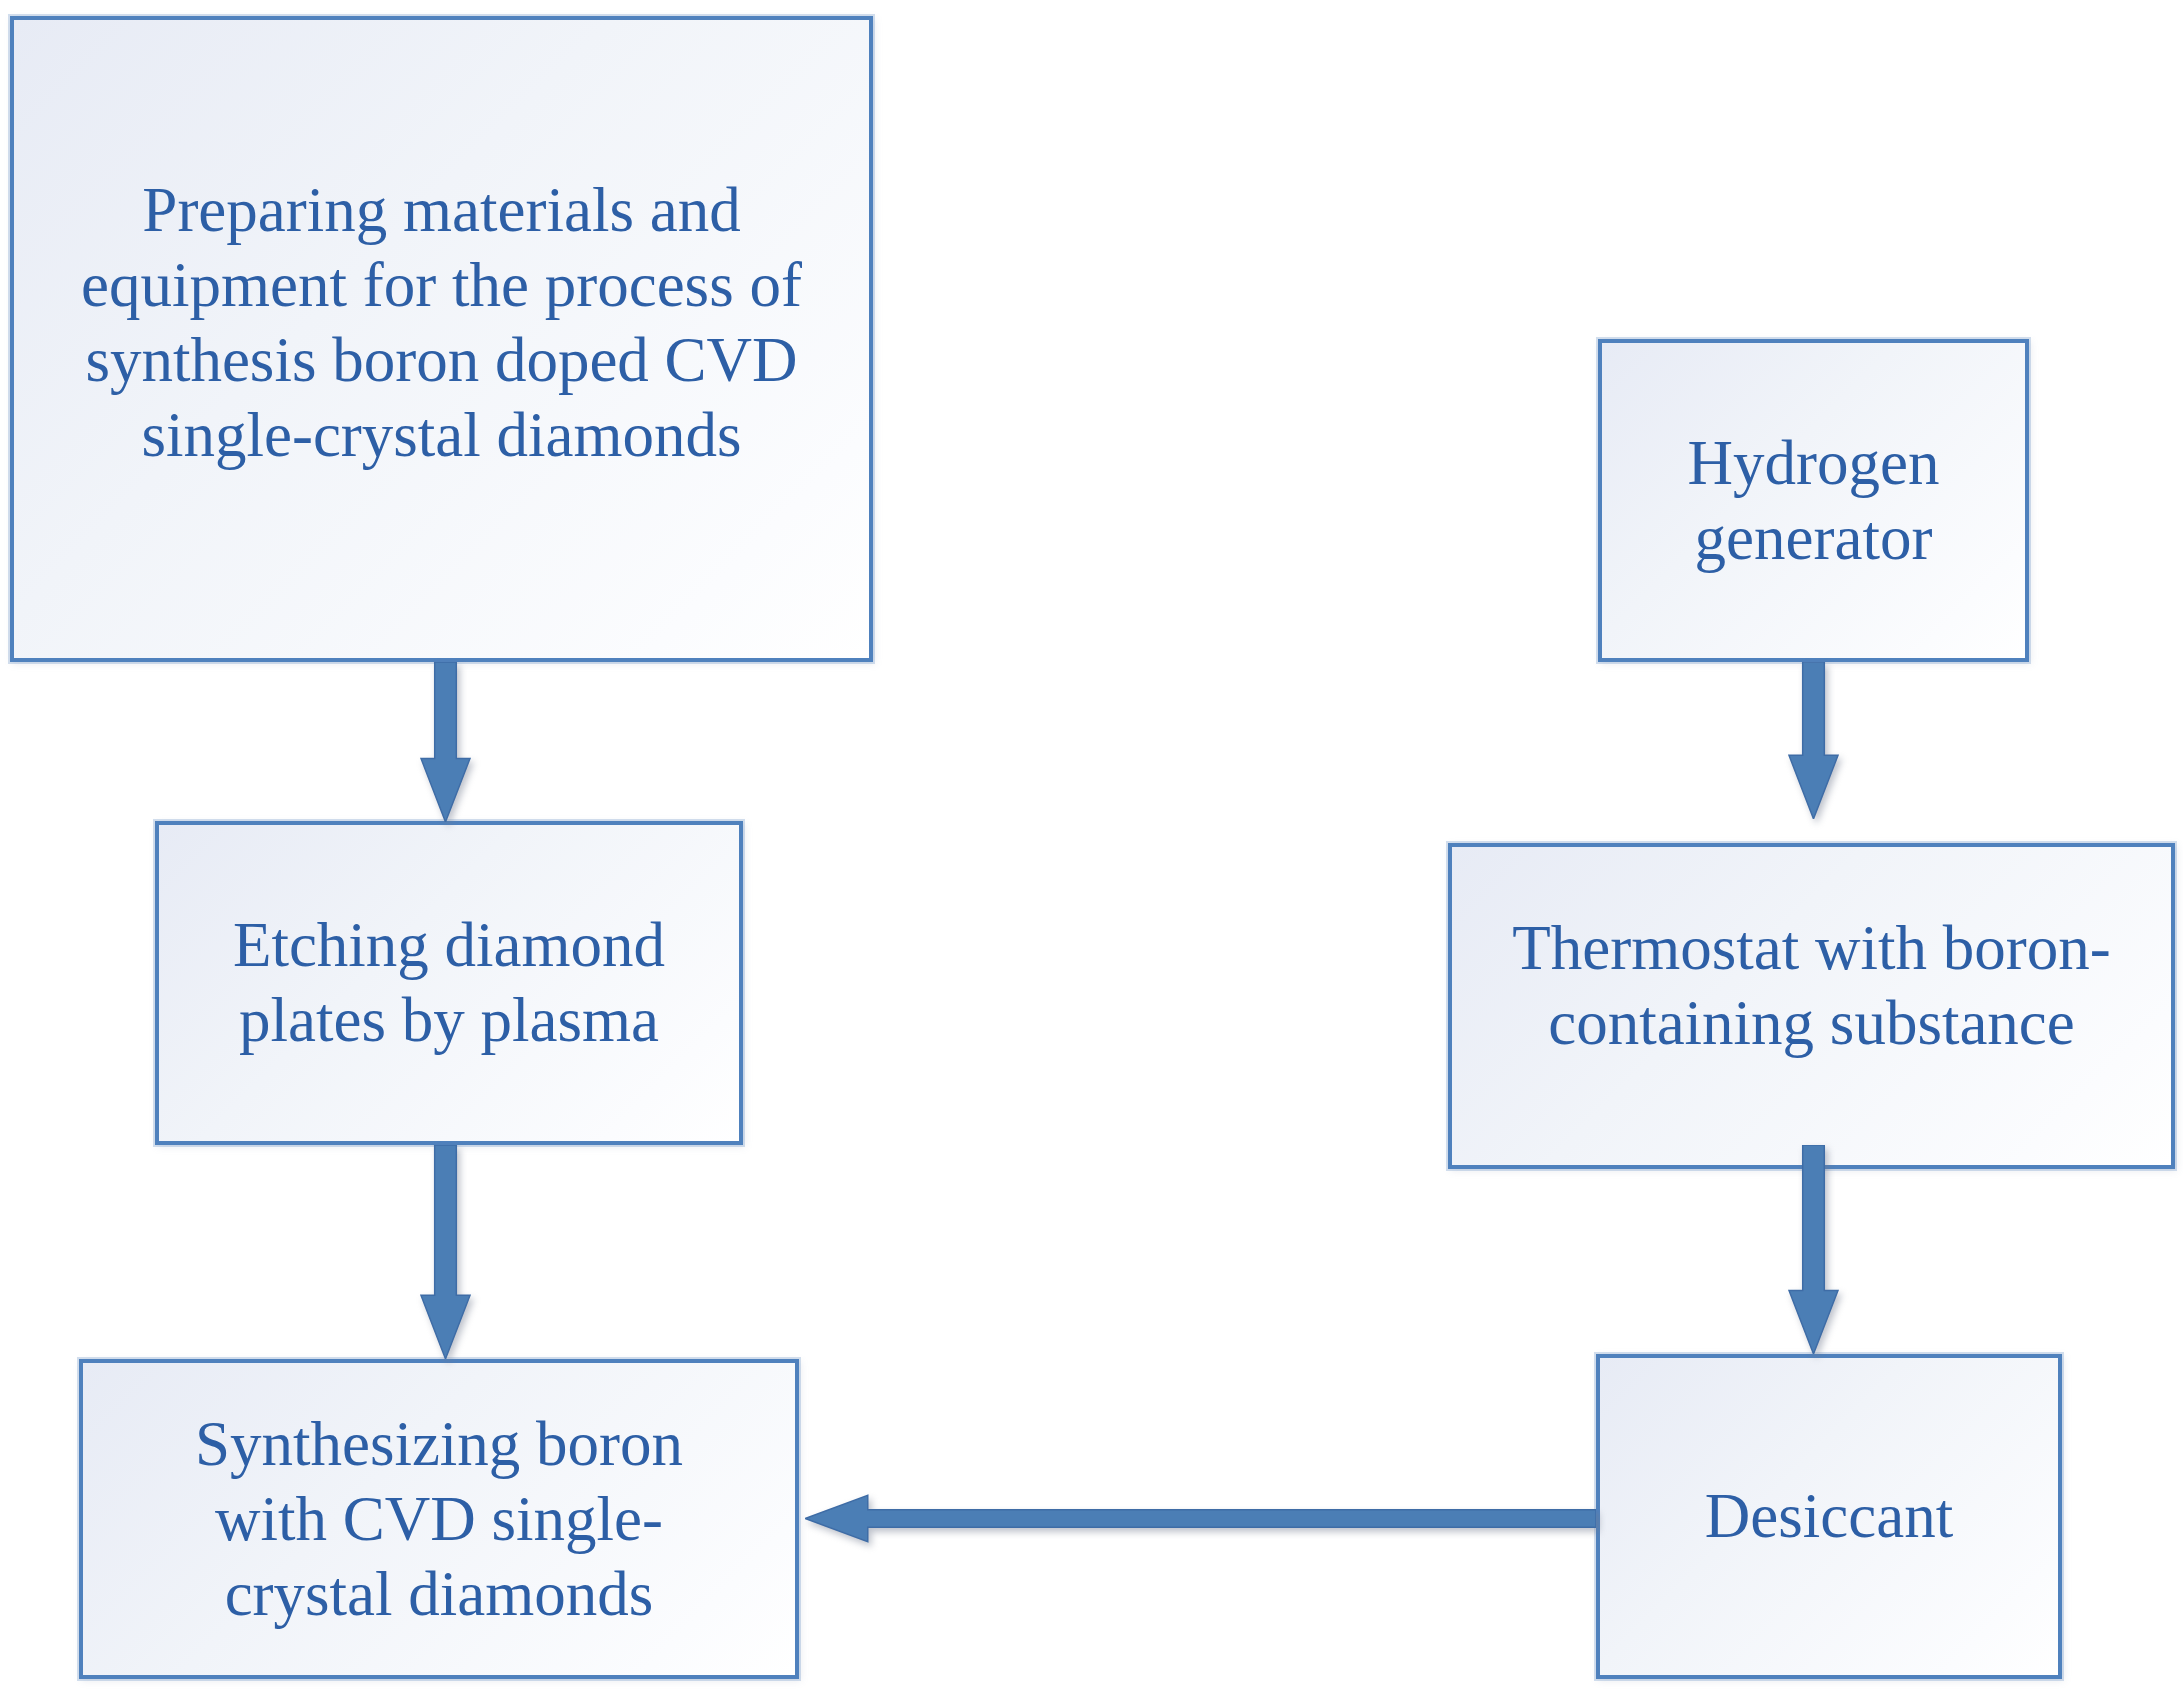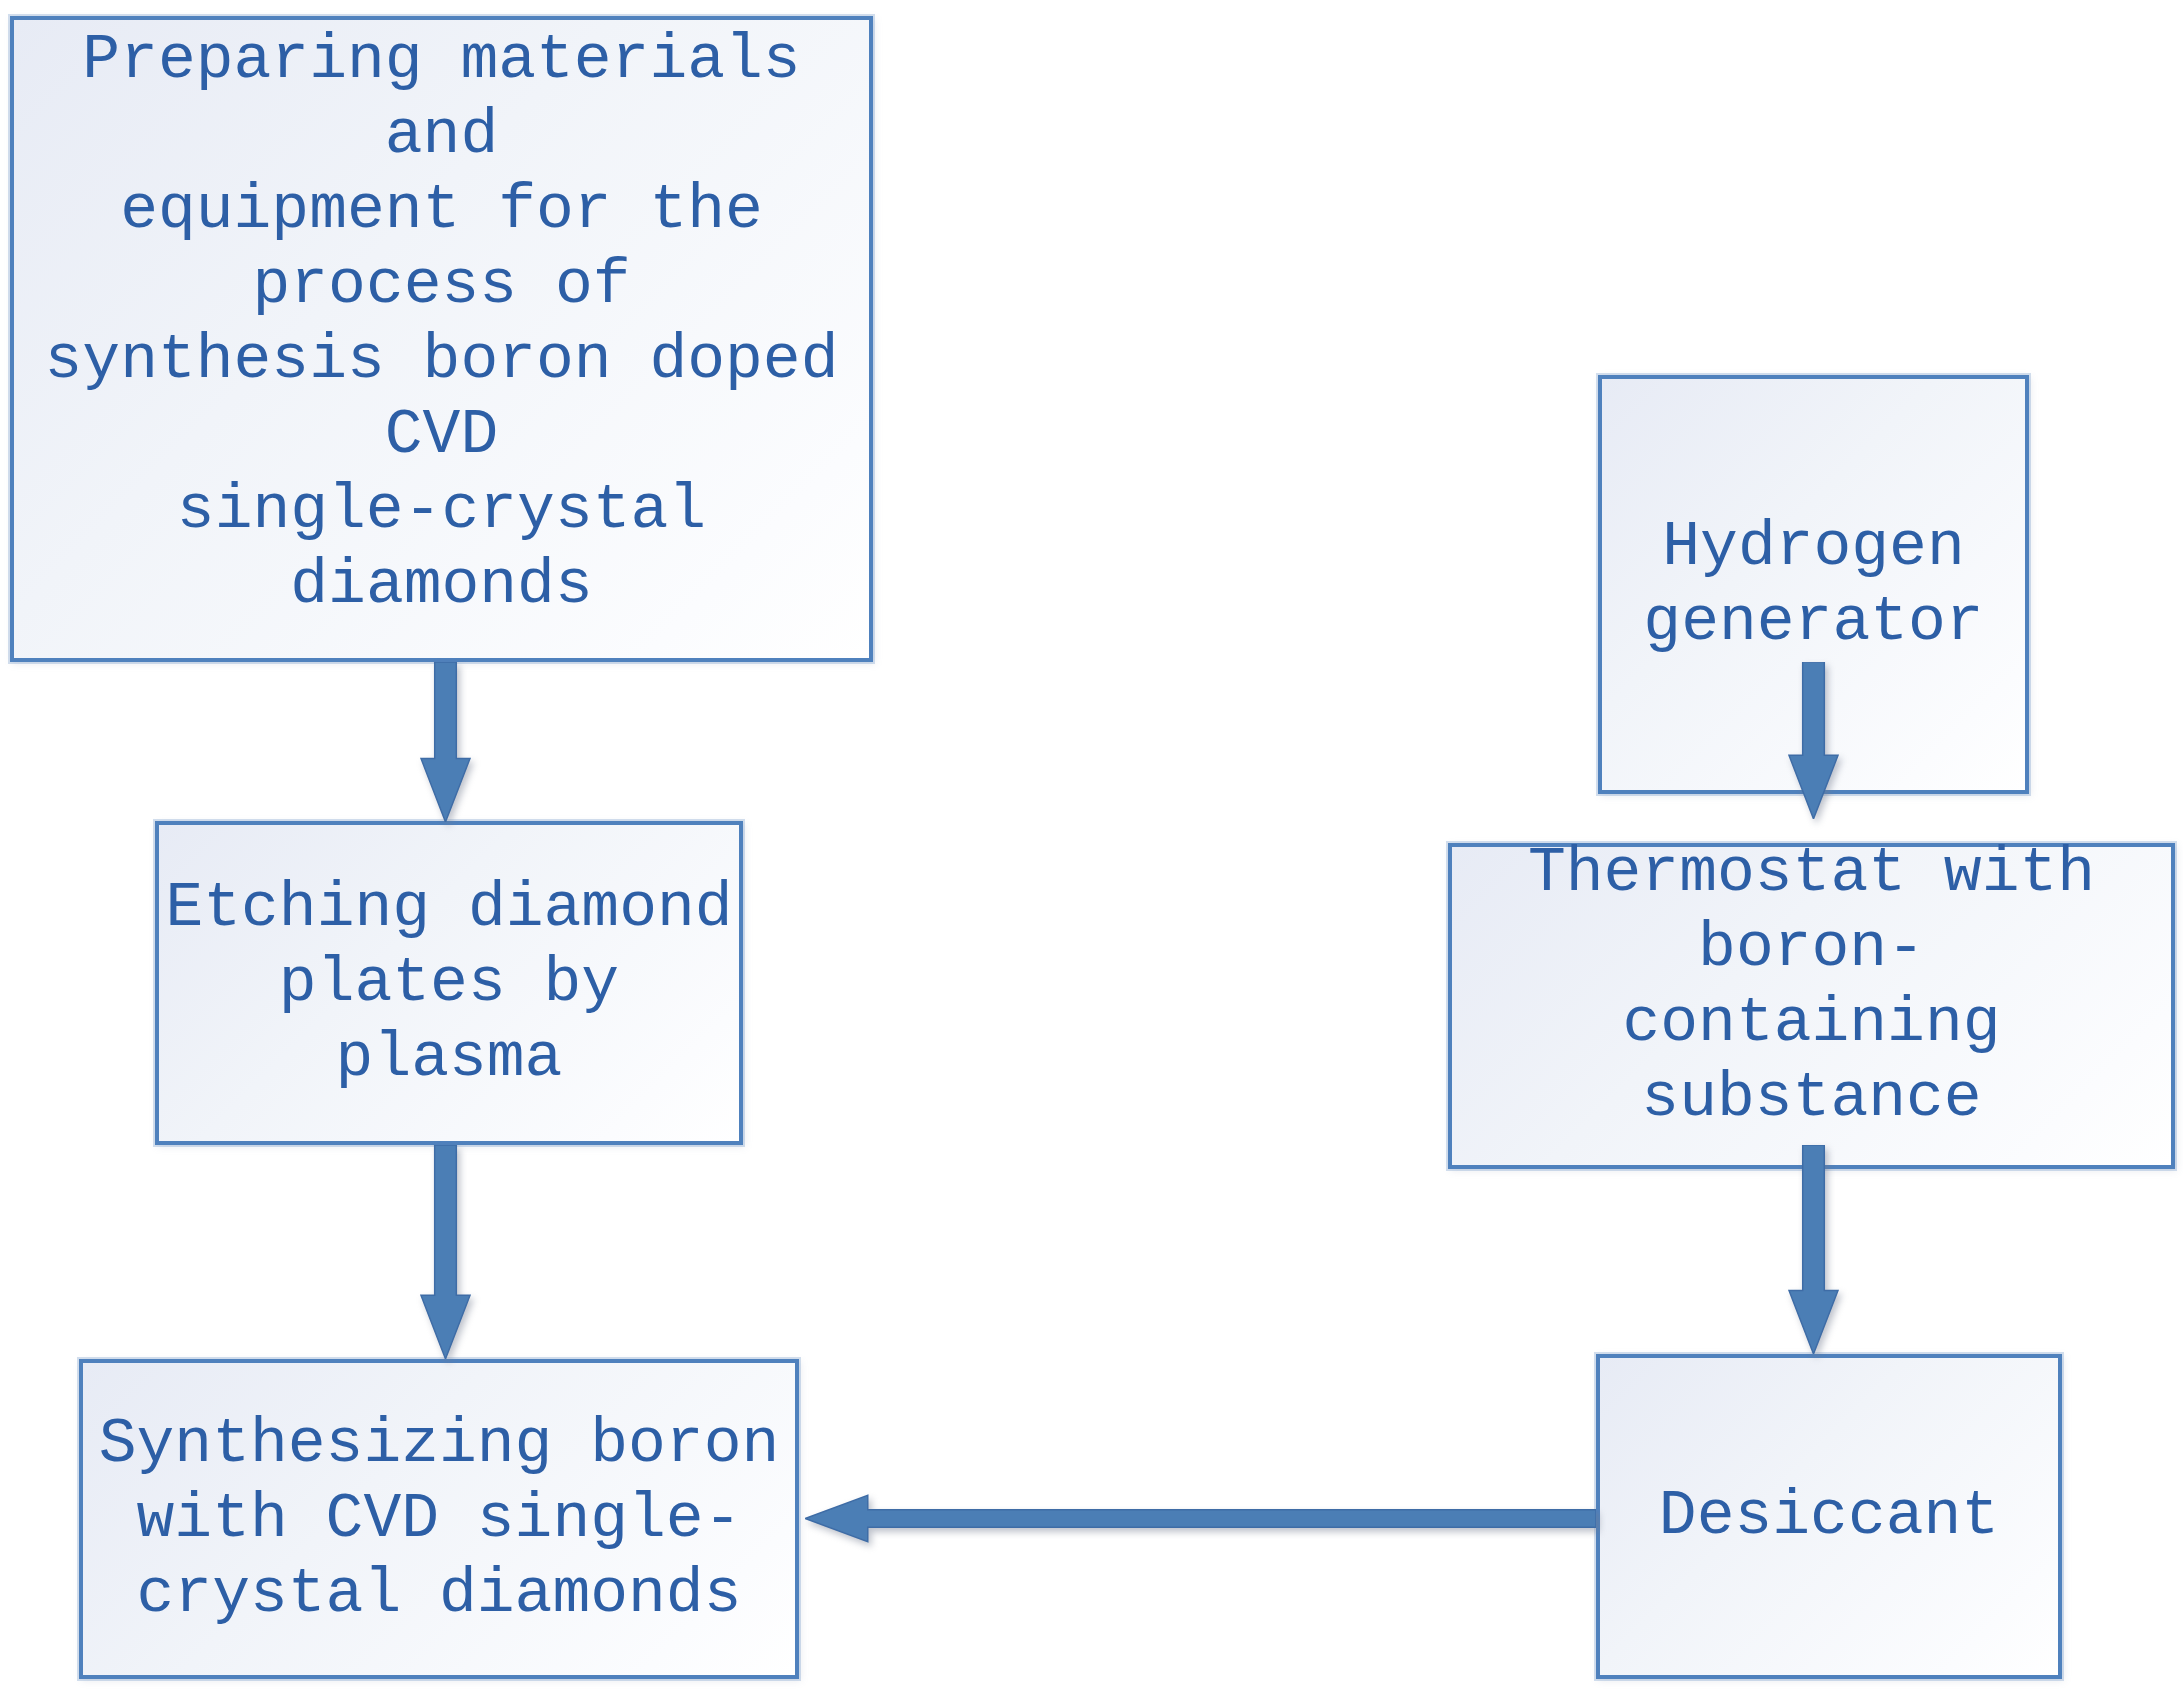--- a/index.html
+++ b/index.html
@@ -19,28 +19,27 @@
     display:flex;align-items:center;justify-content:center;
     box-shadow:2.2px 2.2px 7.2px rgba(140,150,170,0.18);
   }
   .box-text{
     width:100%;
     text-align:center;
     color:var(--box-text,#2d5fa6);
     font-size:63px;
     line-height:75px;
     white-space:pre-line;
-    font-family:Liberation Mono, monospace;
   }
   
   #box-preparing   {left:10px;   top:16px;   width:863px; height:646px;}
   #box-preparing .box-text{padding-bottom:33px;}
   #box-etching     {left:155px;  top:821px; width:588px;  height:324px;}
   #box-synthesizing{left:79px;  top:1359px; width:720px;  height:320px;}
-  #box-hydrogen    {left:1598px; top:339px;  width:431px;  height:419px;margin-top:36px;}
+  #box-hydrogen    {left:1598px; top:339px;  width:431px;  height:323px;}
   #box-thermostat  {left:1448px; top:819px; width:727px; height:326px;margin-top:24px;}
   #box-thermostat .box-text{padding-bottom:40px;}
   #box-desiccant   {left:1596px; top:1354px; width:466px;  height:325px;}
 
   .arrow{position:absolute;filter:drop-shadow(3.6px 4.3px 3.6px rgba(110,120,140,0.45));}
   .arrow polygon{fill:var(--arrow-fill,#4b7eb5);stroke:var(--arrow-stroke,#3e6ca6);stroke-width:2;}
 
   #arrow-a1{left:413px;  top:662px;}
   #arrow-a2{left:413px;  top:1145px;}
   #arrow-a3{left:1781px; top:662px;}

